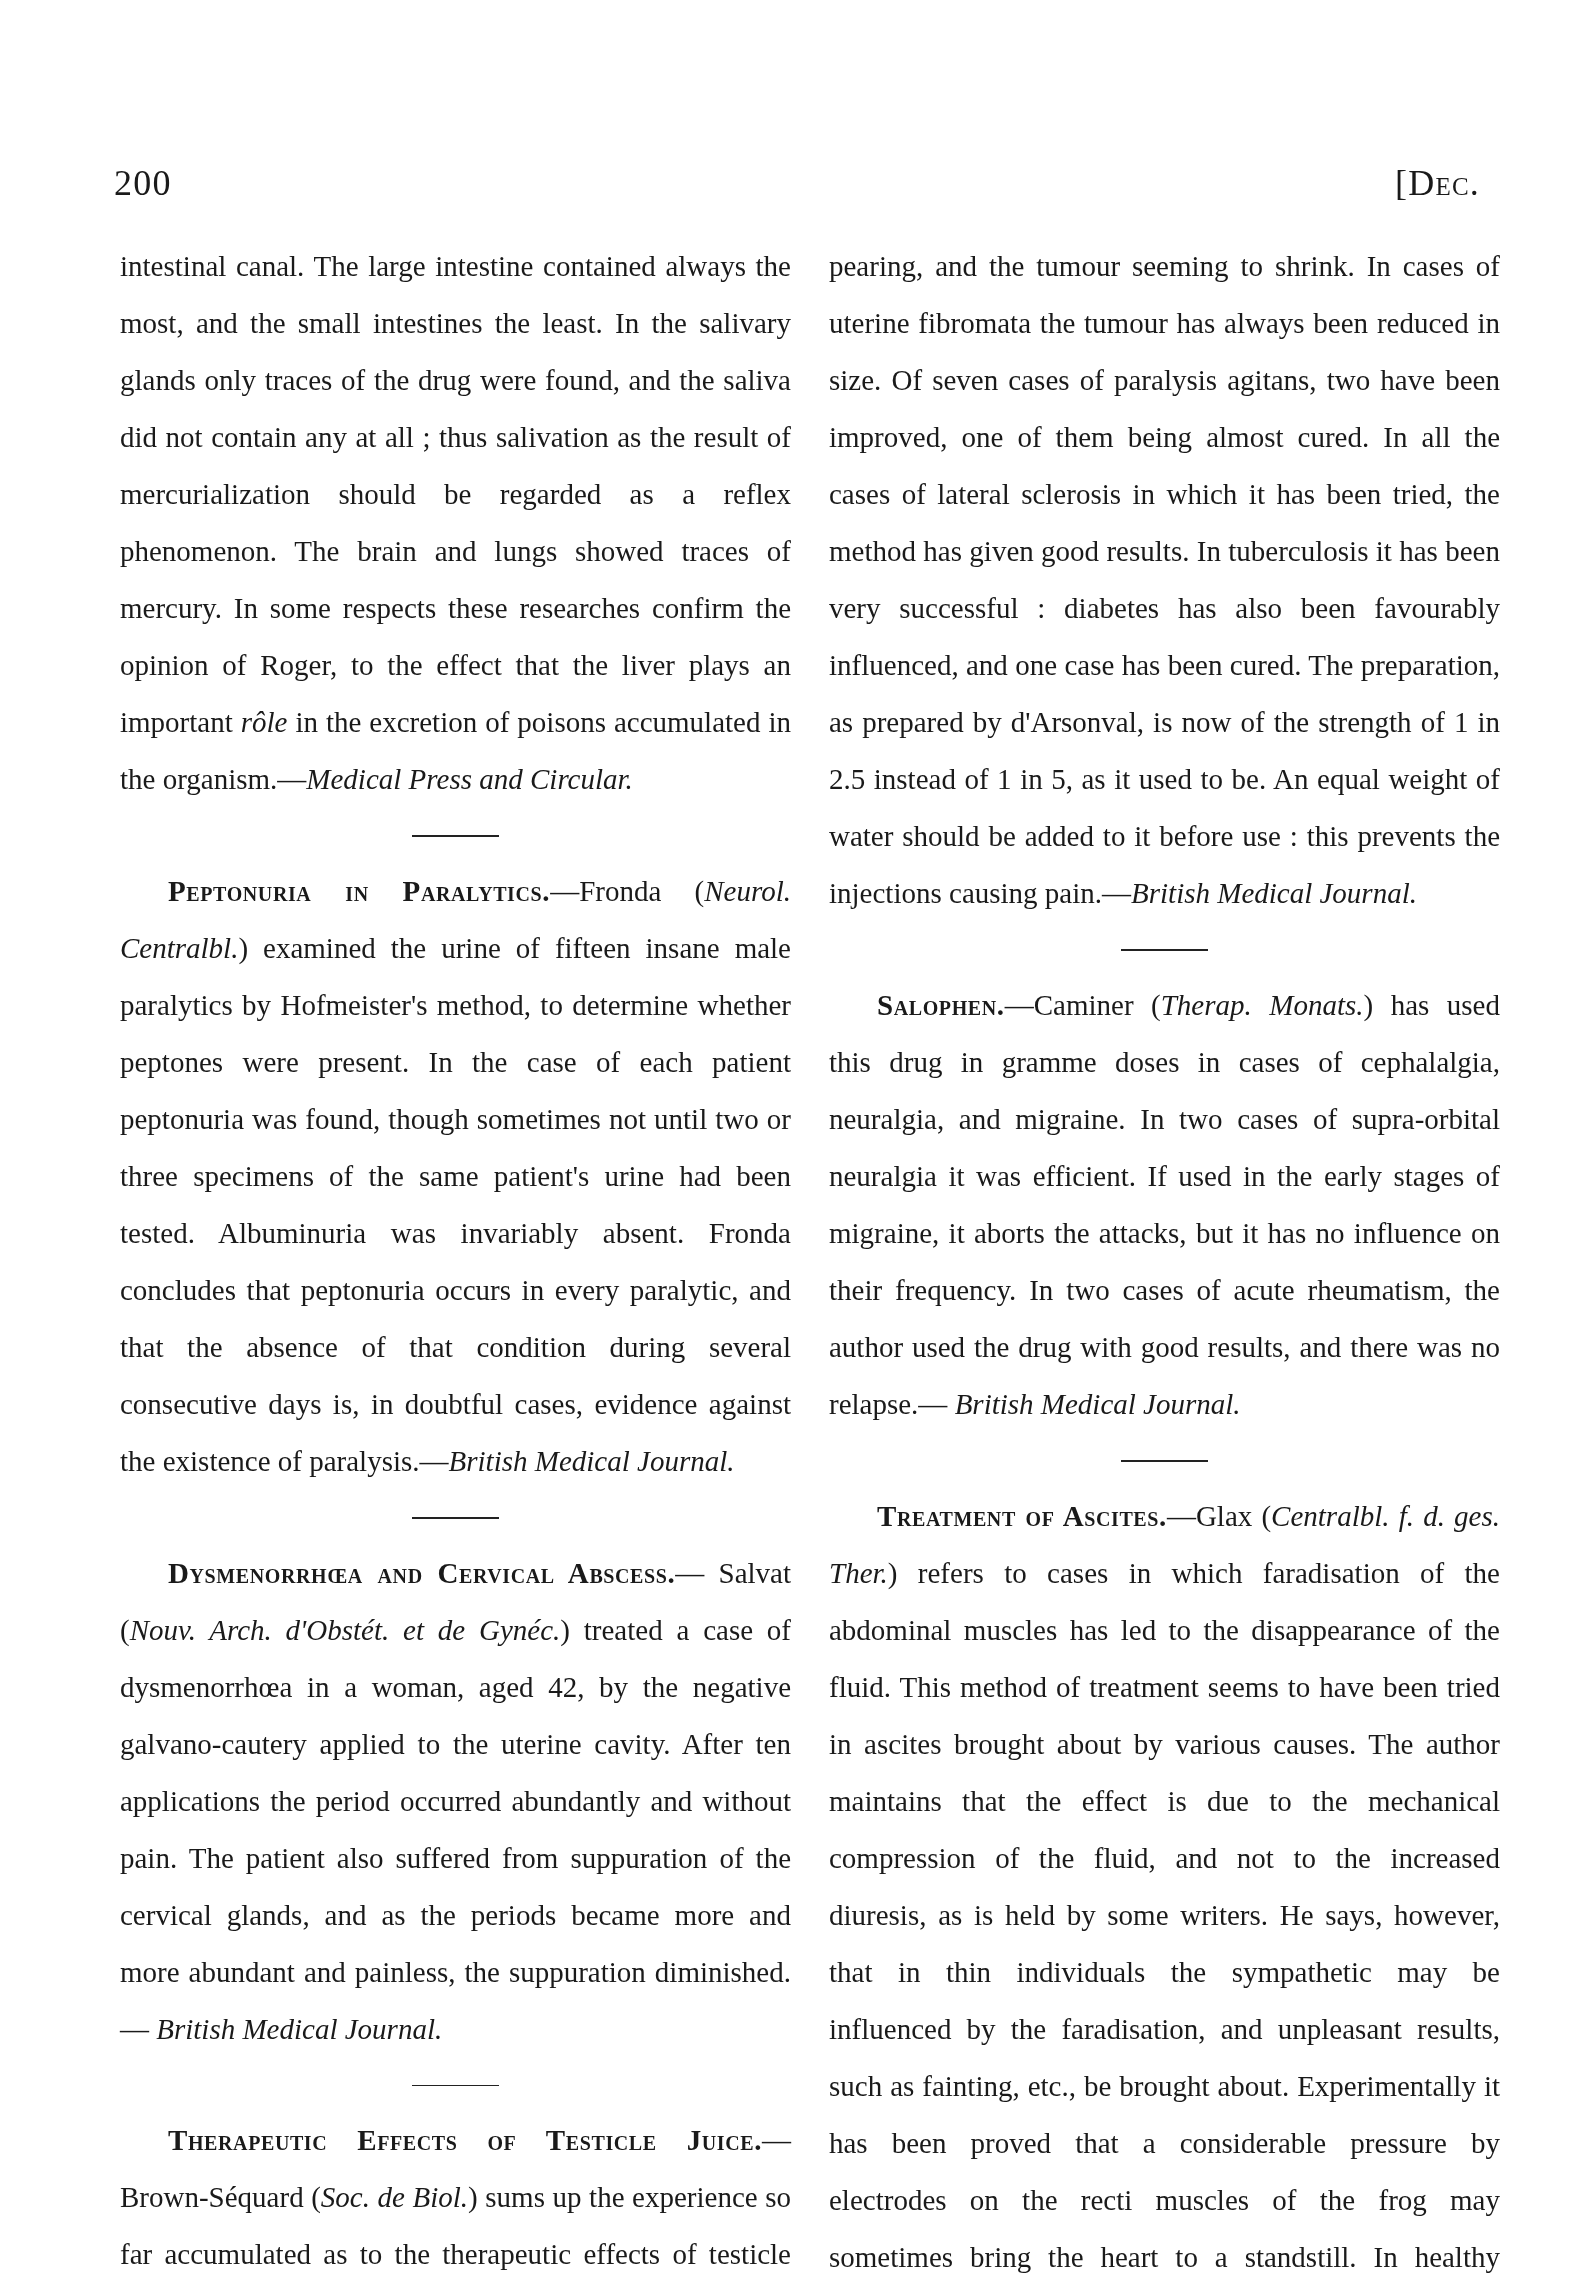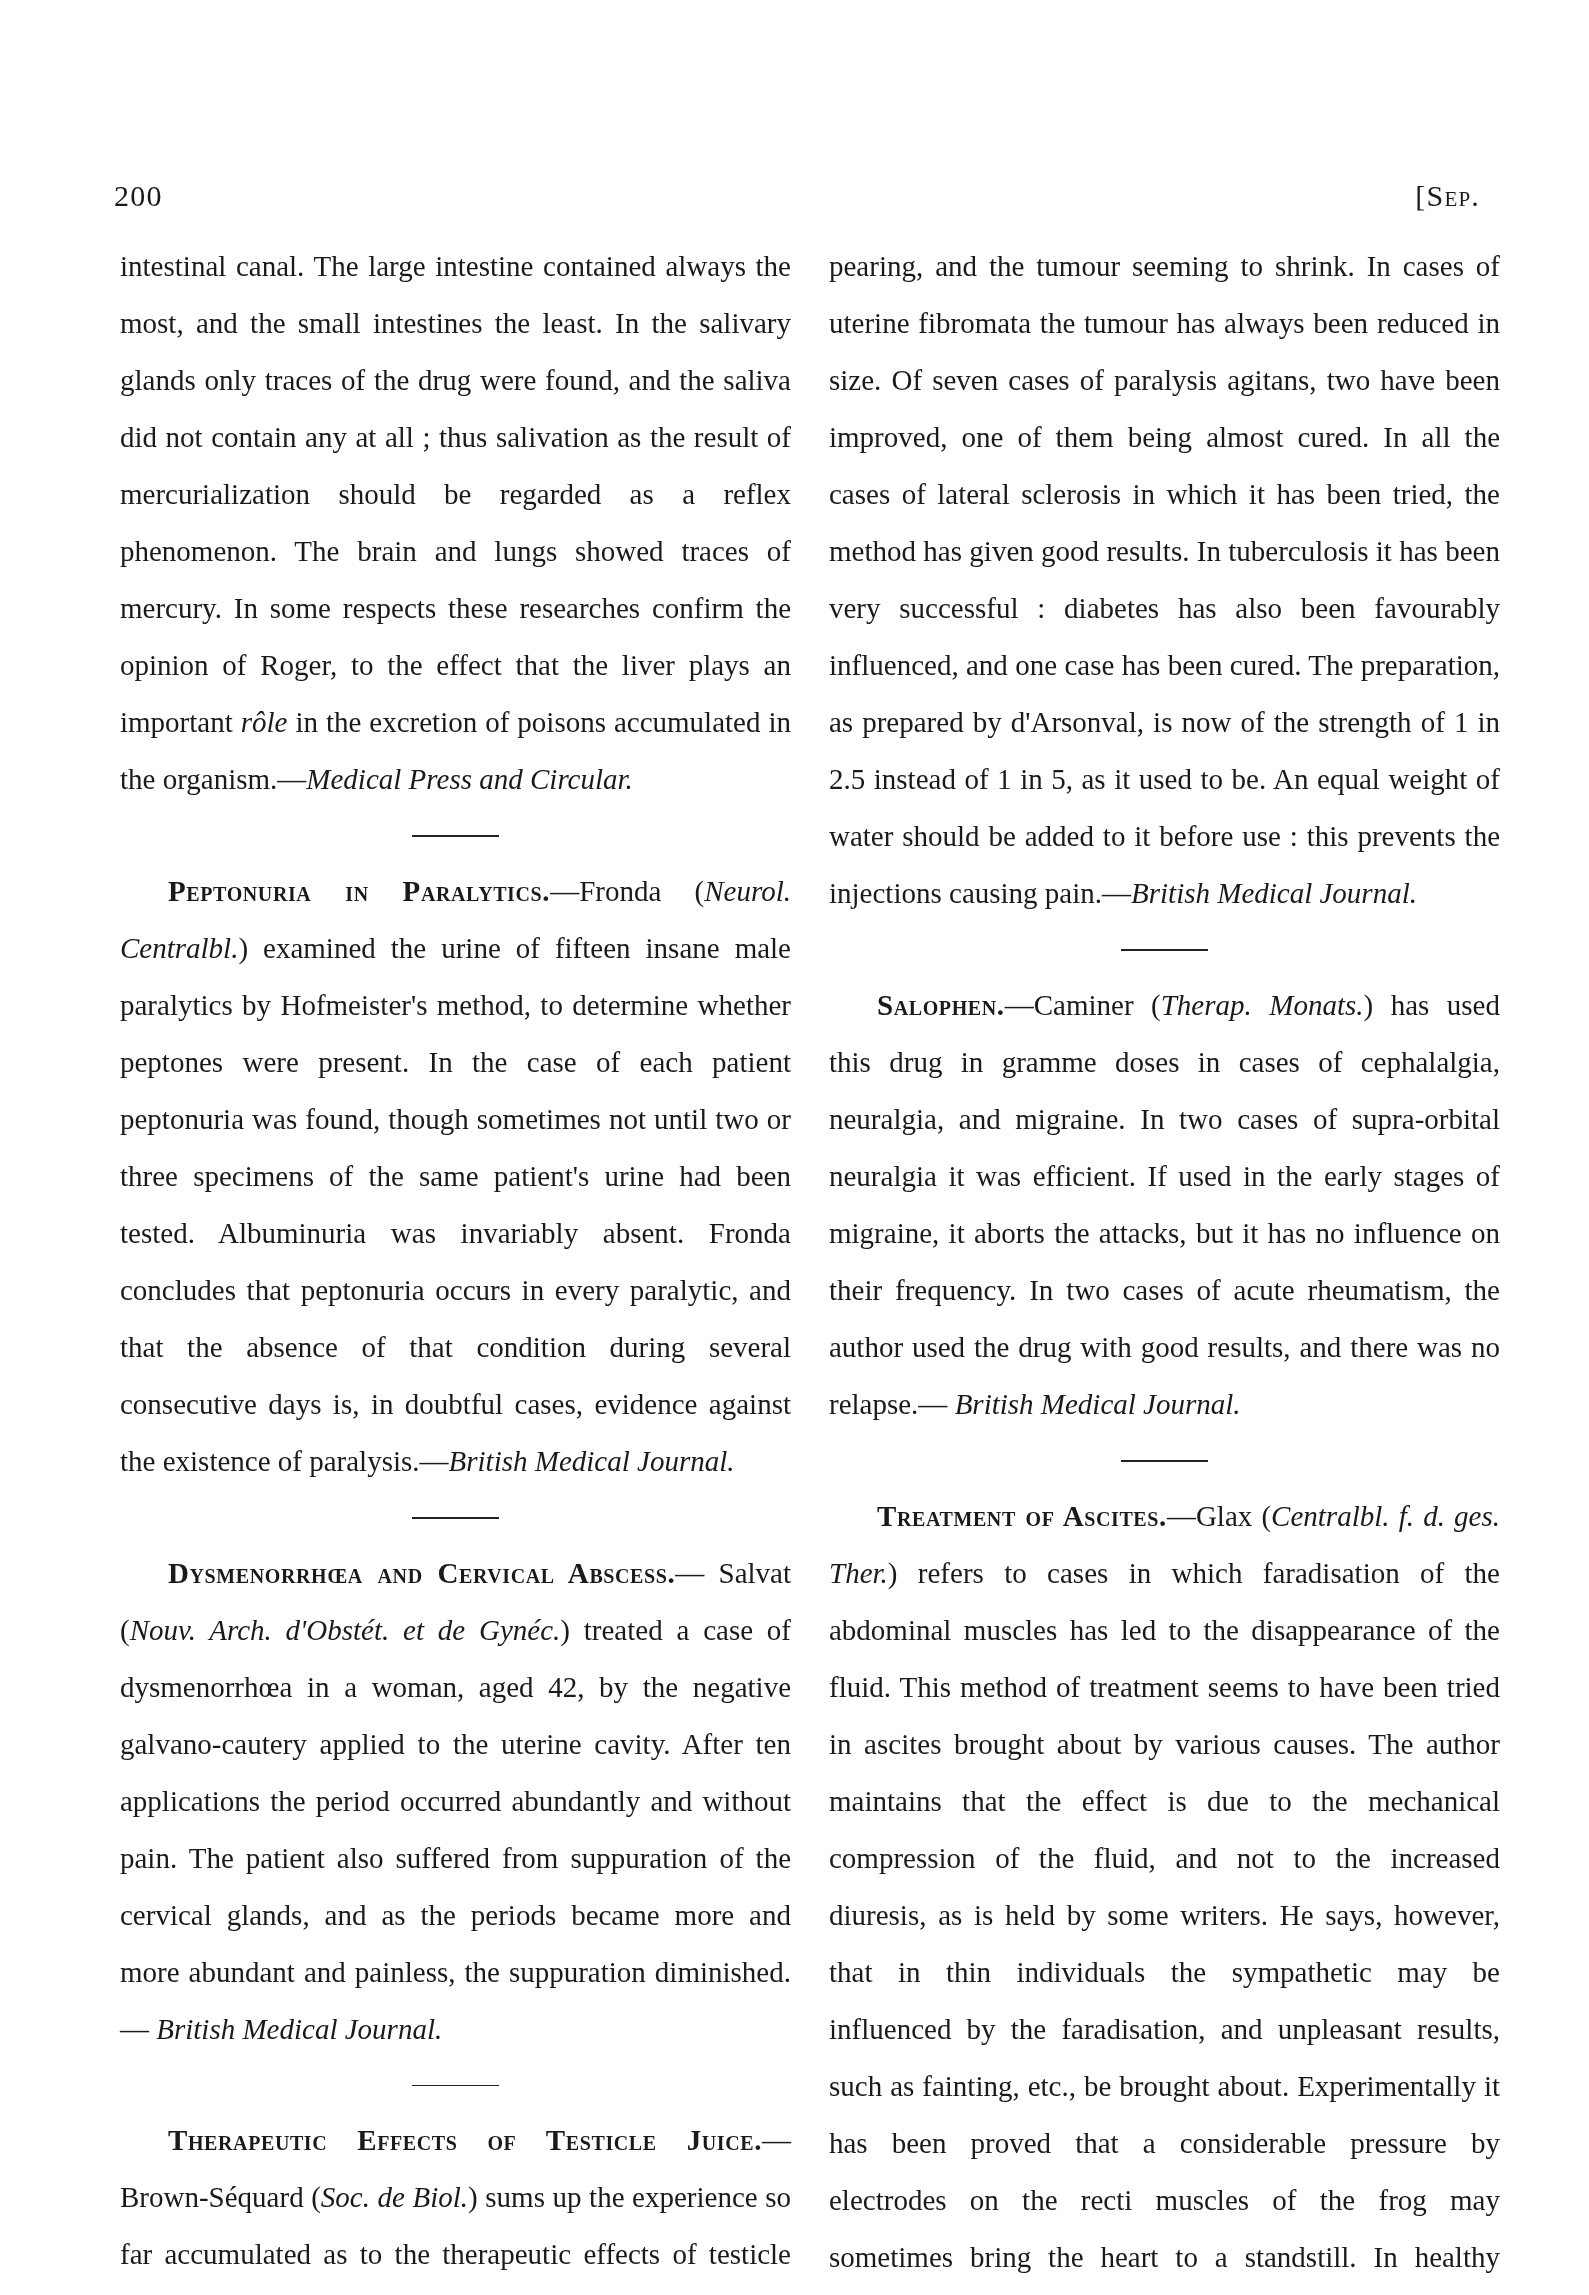--- a/index.html
+++ b/index.html
@@ -2,22 +2,22 @@
 <html style="font-size:9.6px"><head>
 <meta charset="utf-8">
 <style>
   html, body { margin: 0; padding: 0; background: #ffffff; }
   body {
     width: 1589px; height: 2295px; position: relative; overflow: hidden;
     font-family: "Liberation Serif", "DejaVu Serif", serif;
     color: #1a1a1a;
   }
   .header {
-    position: absolute; top: 179px; left: 114px; width: 1366px; height: 48px;
-    font-size: 30px; letter-spacing: 1.2px; text-decoration: underline;
+    position: absolute; top: 162px; left: 114px; width: 1366px; height: 48px;
+    font-size: 36px; letter-spacing: 1.2px; text-decoration: underline;
   }
   .page-number { position: absolute; left: 0; top: 0; }
   .journal-title { position: absolute; left: 0; right: 0; text-align: center; top: 0; letter-spacing: 2.4px; }
   .issue-month { position: absolute; right: 0; top: 0; font-variant: small-caps; }
   .column {
     position: absolute; top: 238px; width: 671px;
     font-size: 29px; line-height: 57px;
     text-align: justify; hyphens: manual;
   }
   .col-left { left: 120px; }
@@ -29,21 +29,21 @@
   .it { font-style: italic; }
   .rule {
     width: 87px; height: 1.8px; background: #222; margin: 27px auto 26px auto;
   }
 </style>
 </head>
 <body>
 
 <div class="header">
   <span class="page-number">200</span>
-  <span class="issue-month">[Sep.</span>
+  <span class="issue-month">[Dec.</span>
 </div>
 
 <div class="column col-left">
   <div class="article">
     <p><span>intestinal canal. The large intestine contained always the most, and the small intestines the least. In the salivary glands only traces of the drug were found, and the saliva did not contain any at all ; thus salivation as the result of mercurialization should be regarded as a reflex phenomenon. The brain and lungs showed traces of mercury. In some respects these researches confirm the opinion of Roger, to the effect that the liver plays an important </span><span class="it">rôle</span><span> in the excretion of poisons accumulated in the organism.—</span><span class="it">Medical Press and Circular.</span></p>
   </div>
   <div class="rule"></div>
 
   <div class="article">
     <p class="lead"><span class="title">Peptonuria in Paralytics.</span><span>—Fronda (</span><span class="it">Neurol. Centralbl.</span><span>) examined the urine of fifteen insane male paralytics by Hofmeister's method, to determine whether peptones were present. In the case of each patient peptonuria was found, though sometimes not until two or three specimens of the same patient's urine had been tested. Albuminuria was invariably absent. Fronda concludes that peptonuria occurs in every paralytic, and that the absence of that condition during several consecutive days is, in doubtful cases, evidence against the existence of paralysis.—</span><span class="it">British Medical Journal.</span></p>

